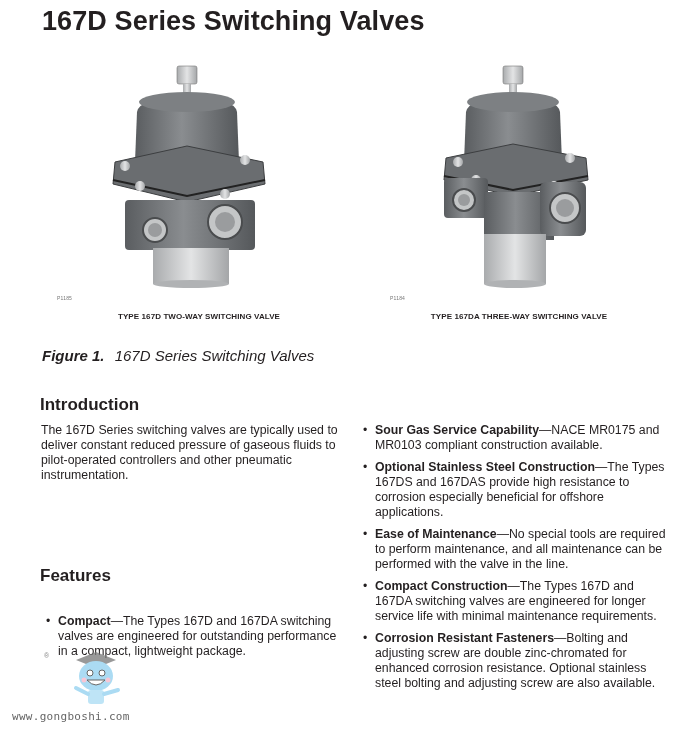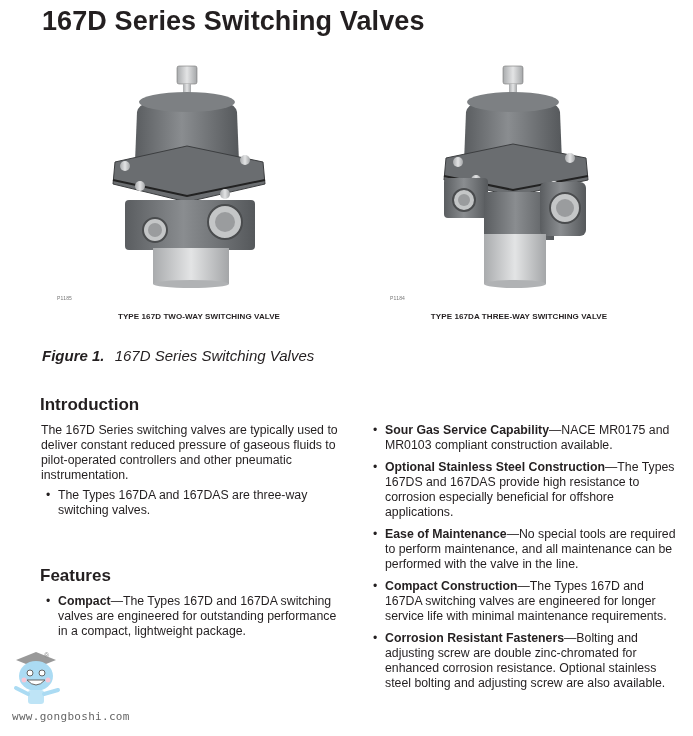--- a/index.html
+++ b/index.html
@@ -33,21 +33,21 @@
     position: absolute; margin: 0; padding: 0; list-style: none;
     font-size: 12.3px; line-height: 15px;
   }
   ul.bullets li {
     position: relative; padding-left: 16px;
   }
   ul.bullets li::before {
     content: "\2022"; position: absolute; left: 4px; top: 0;
   }
   ul.bullets li b { font-weight: bold; }
-  .watermark { position: absolute; left: 8px; top: 648px; width: 120px; height: 82px; }
+  .watermark { position: absolute; left: 8px; top: 648px; width: 120px; height: 82px; text-align: right; }
   .watermark .url {
     position: absolute; left: 4px; top: 62px; font-size: 11px; color: #666;
     font-family: "DejaVu Sans Mono", monospace; letter-spacing: 0.3px;
   }
 </style>
 </head>
 <body>
 
 <h1 class="title">167D Series Switching Valves</h1>
 
@@ -124,32 +124,31 @@
 <div class="caption" style="left:385px; top:312px; width:268px;">TYPE 167DA THREE-WAY SWITCHING VALVE</div>
 
 <div class="fig-caption">
   <b>Figure 1.</b>
   <span>167D Series Switching Valves</span>
 </div>
 
 <h2 style="left:40px; top:395px;">Introduction</h2>
 <p class="para" style="left:41px; top:423px; width:300px;">The 167D Series switching valves are typically used to deliver constant reduced pressure of gaseous fluids to pilot-operated controllers and other pneumatic instrumentation.</p>
 <ul class="bullets" style="left:42px; top:488px; width:290px;">
-  <li>The Types 167DA and 167DAS are three-way switching valves.</li>
 </ul>
 
 <h2 style="left:40px; top:566px;">Features</h2>
 
 <ul class="bullets" style="left:42px; top:594px; width:300px;">
-  <li style="margin-bottom:7px;">
+  <li style="margin-bottom:7px;margin-top:20px;">
     <b>Compact</b><span>—</span><span>The Types 167D and 167DA switching valves are engineered for outstanding performance in a compact, lightweight package.</span>
   </li>
 </ul>
 
-<ul class="bullets" style="left:369px; top:423px; width:310px;">
+<ul class="bullets" style="left:359px; top:423px; width:310px;">
   <li style="margin-bottom:7px;">
     <b>Sour Gas Service Capability</b><span>—</span><span>NACE MR0175 and MR0103 compliant construction available.</span>
   </li>
   <li style="margin-bottom:7px;">
     <b>Optional Stainless Steel Construction</b><span>—</span><span>The Types 167DS and 167DAS provide high resistance to corrosion especially beneficial for offshore applications.</span>
   </li>
   <li style="margin-bottom:7px;">
     <b>Ease of Maintenance</b><span>—</span><span>No special tools are required to perform maintenance, and all maintenance can be performed with the valve in the line.</span>
   </li>
   <li style="margin-bottom:7px;">

